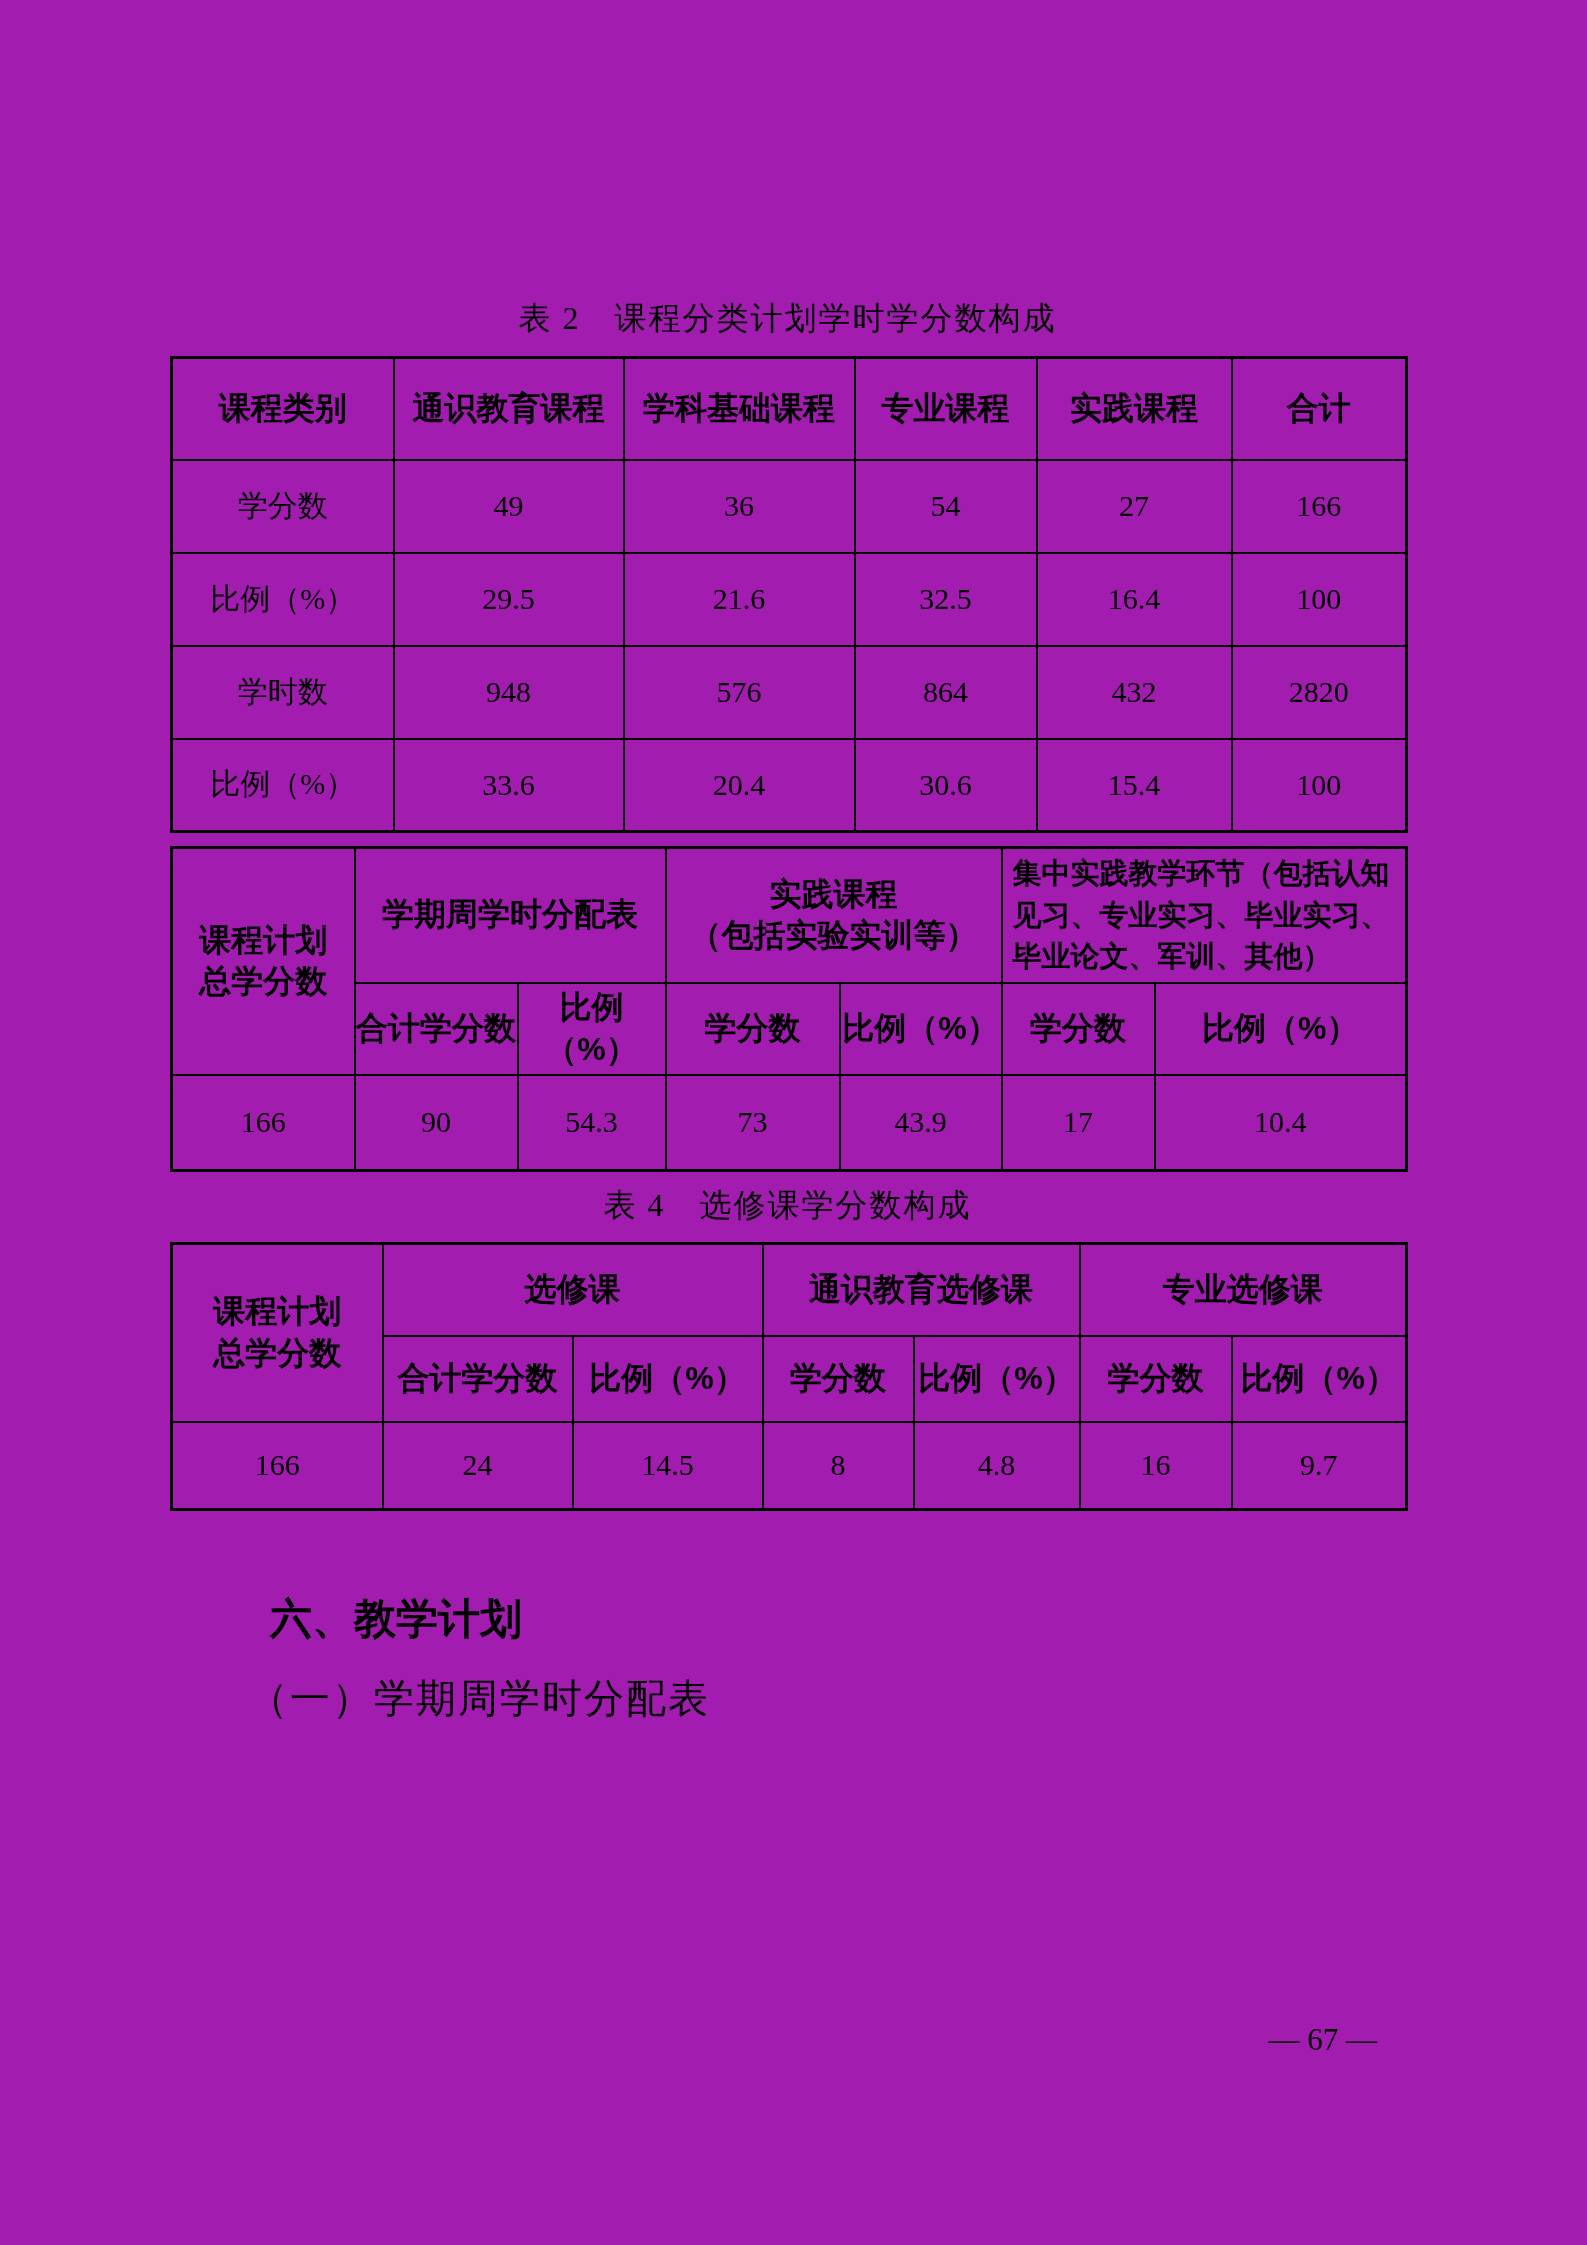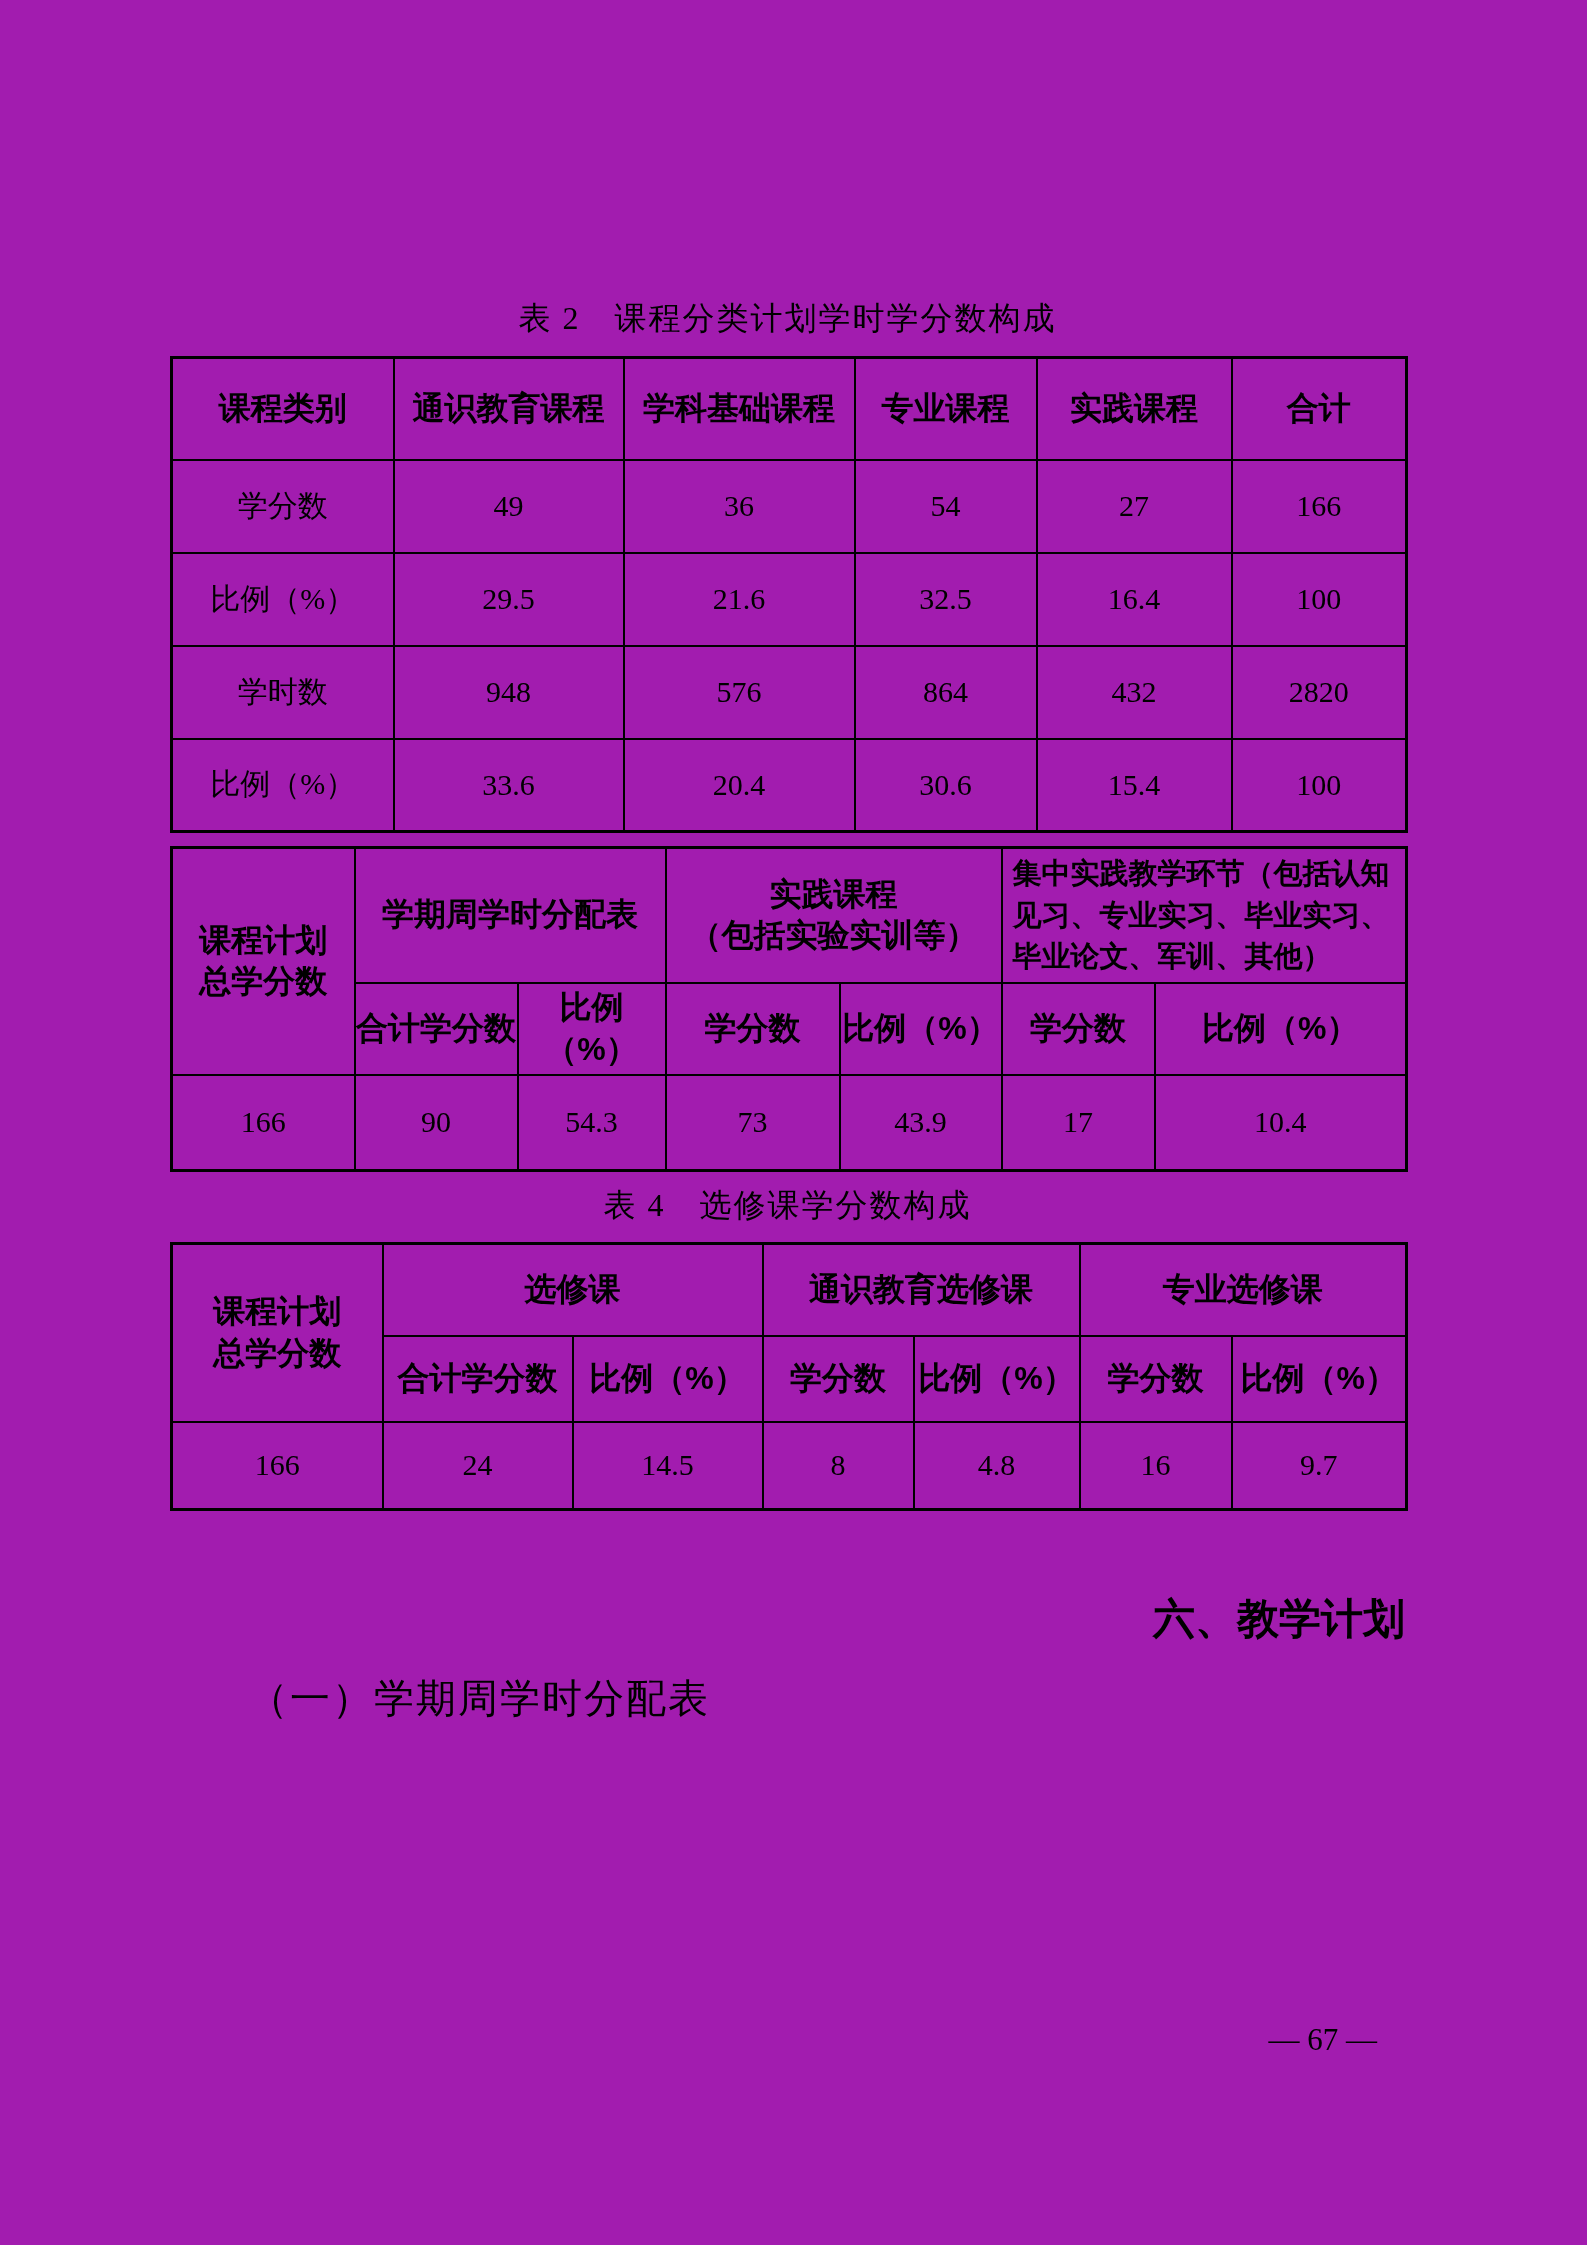--- a/index.html
+++ b/index.html
@@ -70,21 +70,20 @@
   #table4 tr.h2 td { height: 86px; }
   #table4 tr.data td { height: 88px; }
 
   .section-heading {
     margin-top: 82px;
     margin-left: 100px;
     font-family: "Liberation Sans", "DejaVu Sans", sans-serif;
     font-weight: 700;
     font-size: 42px;
     line-height: 52px;
-    text-align: right;
   }
   .section-subheading {
     margin-top: 28px;
     margin-left: 78px;
     font-family: "Liberation Serif", "DejaVu Serif", serif;
     font-weight: 400;
     font-size: 40px;
     line-height: 52px;
     letter-spacing: 2px;
   }

